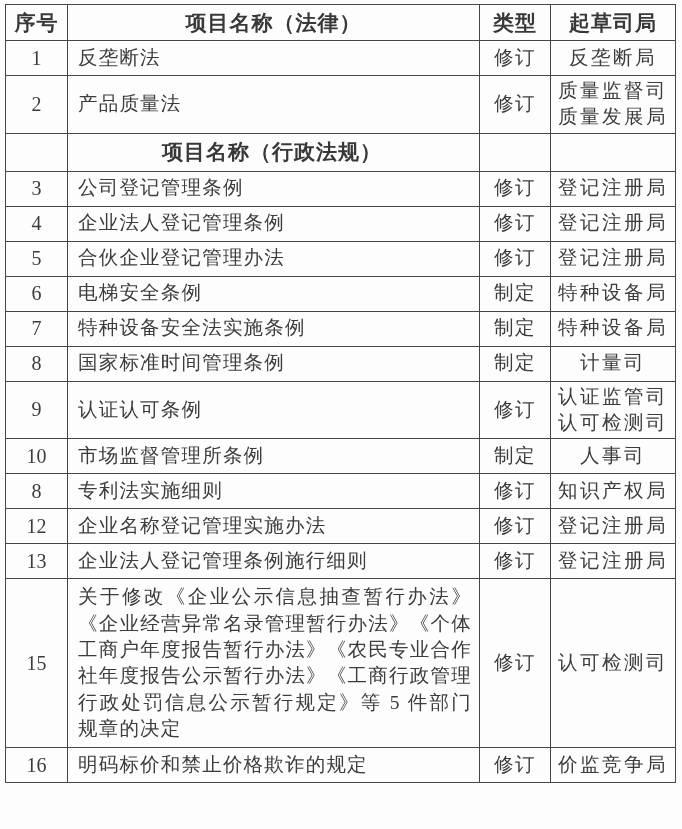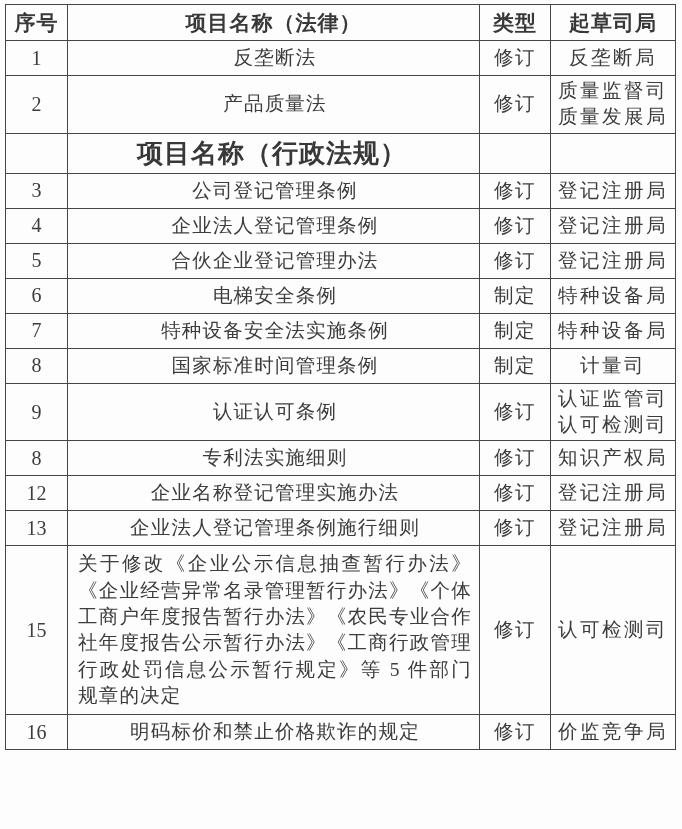--- a/index.html
+++ b/index.html
@@ -46,40 +46,40 @@
     font-size: 19.5px;
     line-height: 1.35;
     height: 35px;
   }
   td.c-num {
     text-align: center;
     font-size: 20px;
     letter-spacing: 0;
   }
   td.c-name {
-    text-align: center;
+    text-align: left;
     padding-left: 10px;
     padding-right: 7px;
     letter-spacing: 1.2px;
   }
   td.c-type {
     text-align: center;
     letter-spacing: 1.5px;
   }
   td.c-dept {
     text-align: center;
     letter-spacing: 2.5px;
     white-space: pre-line;
     margin-top: 44px;
   }
   tr.section-row td { height: 38px; }
   tr.section-row td.c-name {
     text-align: center;
     font-weight: bold;
-    font-size: 26px;
+    font-size: 21px;
     letter-spacing: 1px;
     color: #383838;
     padding-left: 4px;
   }
   tr.tall-row td { height: auto; }
   tr.tall-row td.c-name {
     padding-top: 5px;
     padding-bottom: 5px;
     text-align: justify;
   }
@@ -160,20 +160,26 @@
           <td class="c-dept">计量司</td>
         </tr>
         <tr>
           <td class="c-num">9</td>
           <td class="c-name">认证认可条例</td>
           <td class="c-type">修订</td>
           <td class="c-dept">认证监管司
 认可检测司</td>
         </tr>
         <tr>
+          <td class="c-num">10</td>
+          <td class="c-name">市场监督管理所条例</td>
+          <td class="c-type">制定</td>
+          <td class="c-dept">人事司</td>
+        </tr>
+        <tr>
           <td class="c-num">8</td>
           <td class="c-name">专利法实施细则</td>
           <td class="c-type">修订</td>
           <td class="c-dept">知识产权局</td>
         </tr>
         <tr>
           <td class="c-num">12</td>
           <td class="c-name">企业名称登记管理实施办法</td>
           <td class="c-type">修订</td>
           <td class="c-dept">登记注册局</td>

